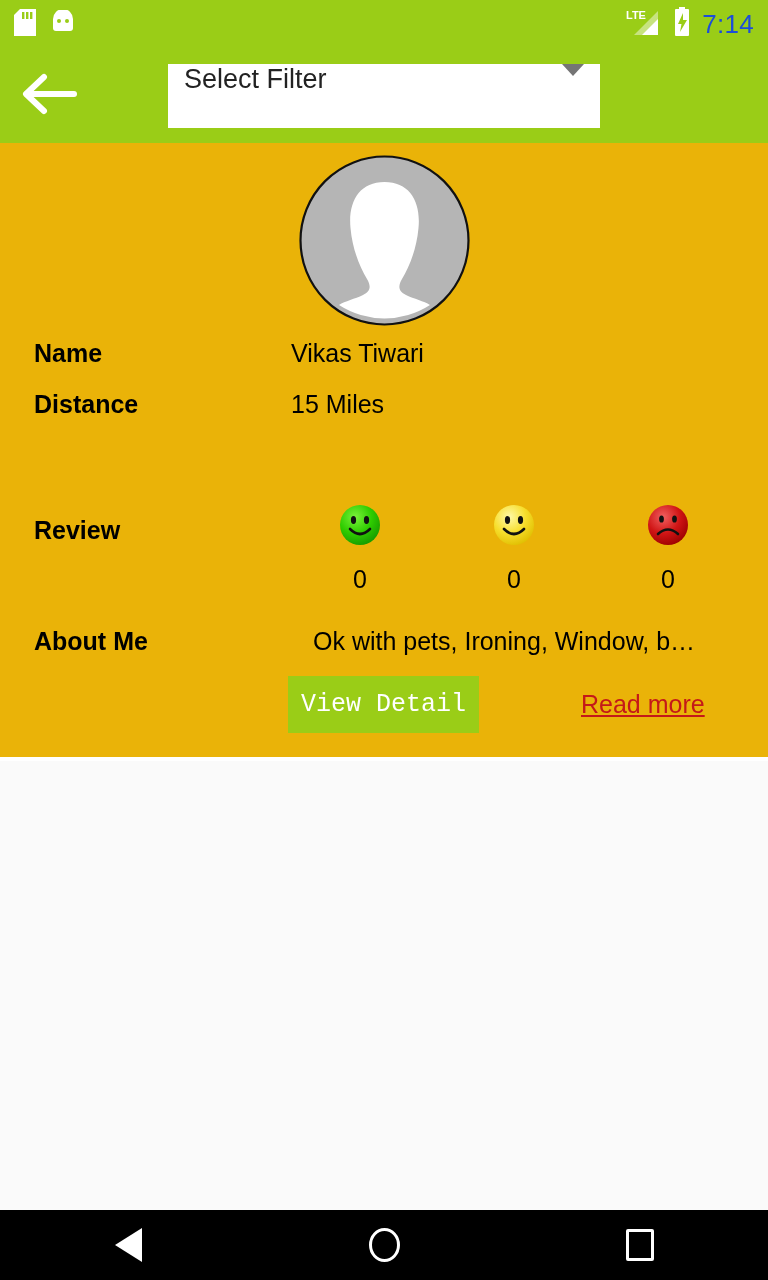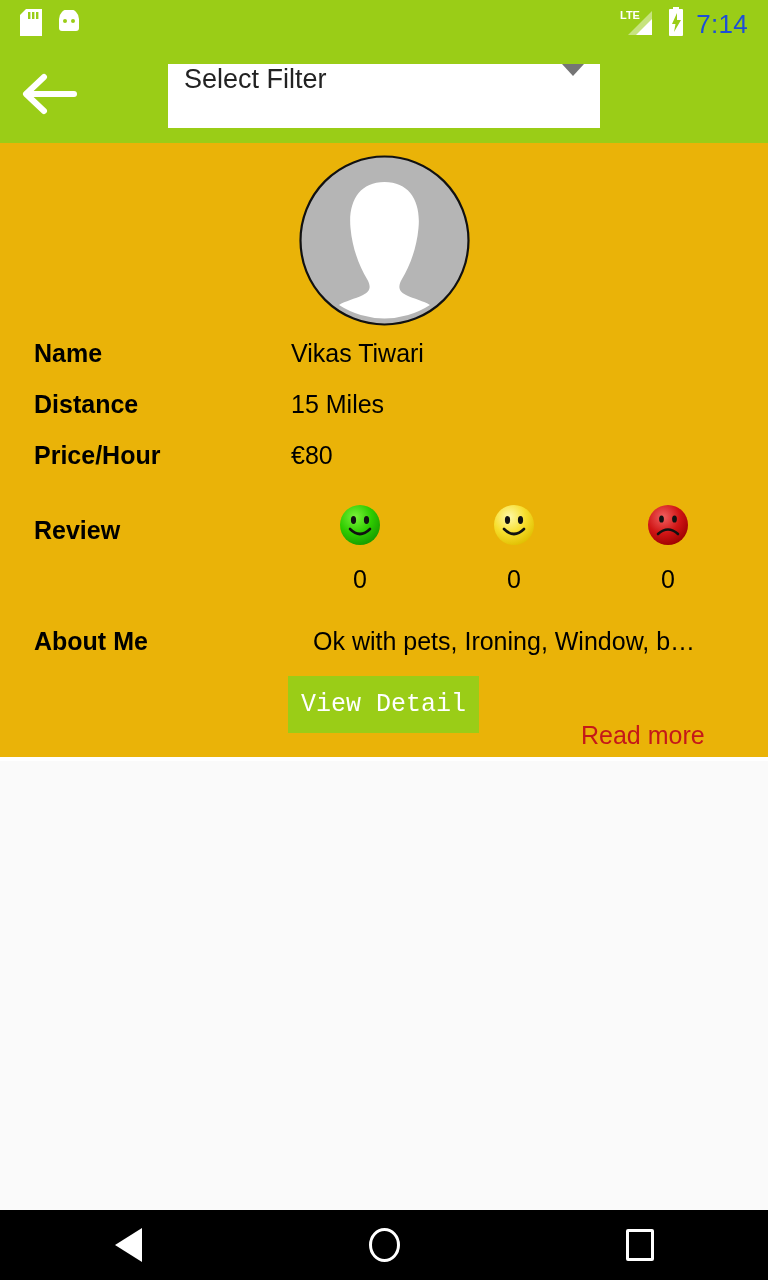--- a/index.html
+++ b/index.html
@@ -14,21 +14,21 @@
     width:768px; height:1280px;
     background:#ffffff;
   }
 
   
   #status-bar {
     position:absolute; top:0; left:0;
     width:768px; height:48px;
     background:#9ACD17;
     display:flex; align-items:center;
-    padding:0 20px;
+    padding:0 14px;
   }
   .sb-left { display:flex; align-items:center; gap:14px; }
   .sb-right { margin-left:auto; display:flex; align-items:center; gap:10px; }
   .sb-time {
     color:#1d4ed8; font-size:26px; font-weight:400;
     letter-spacing:0.3px; line-height:1;
   }
   .ic { display:block; }
 
   
@@ -120,24 +120,25 @@
   #view-detail-button {
     position:absolute; left:288px; top:533px;
     width:191px; height:57px;
     background:#9ACD17;
     color:#ffffff; font-size:25px;
     display:flex; align-items:center; justify-content:center;
     border:none; cursor:pointer;
     font-family:Liberation Mono, monospace;
   }
   #read-more-link {
-    position:absolute; left:581px; top:564px;
+    position:absolute; left:581px; top:533px;
     height:57px; display:flex; align-items:center;
     color:#C41919; font-size:25px; cursor:pointer;
     white-space:nowrap;
+    text-decoration:underline;
   }
 
   
   #card-divider {
     position:absolute; top:757px; left:0;
     width:768px; height:4px; background:#9E9E9E;
   }
   #list-background {
     position:absolute; top:761px; left:0;
     width:768px; height:449px; background:#FAFAFA;
@@ -242,24 +243,20 @@
     <div class="row" id="row-name">
       <span class="lbl">Name</span>
       <span class="val">Vikas Tiwari</span>
     </div>
 
     <div class="row" id="row-distance">
       <span class="lbl">Distance</span>
       <span class="val">15 Miles</span>
     </div>
 
-    <div class="row" id="row-price">
-      <span class="lbl">Price/Hour</span>
-      <span class="val">€80</span>
-    </div>
 
     <div class="row" id="row-review">
       <span class="lbl">Review</span>
     </div>
 
     <div id="review-faces">
 
       <div class="face-col c1">
         <span class="face">
           <svg width="44" height="44" viewBox="0 0 44 44">

